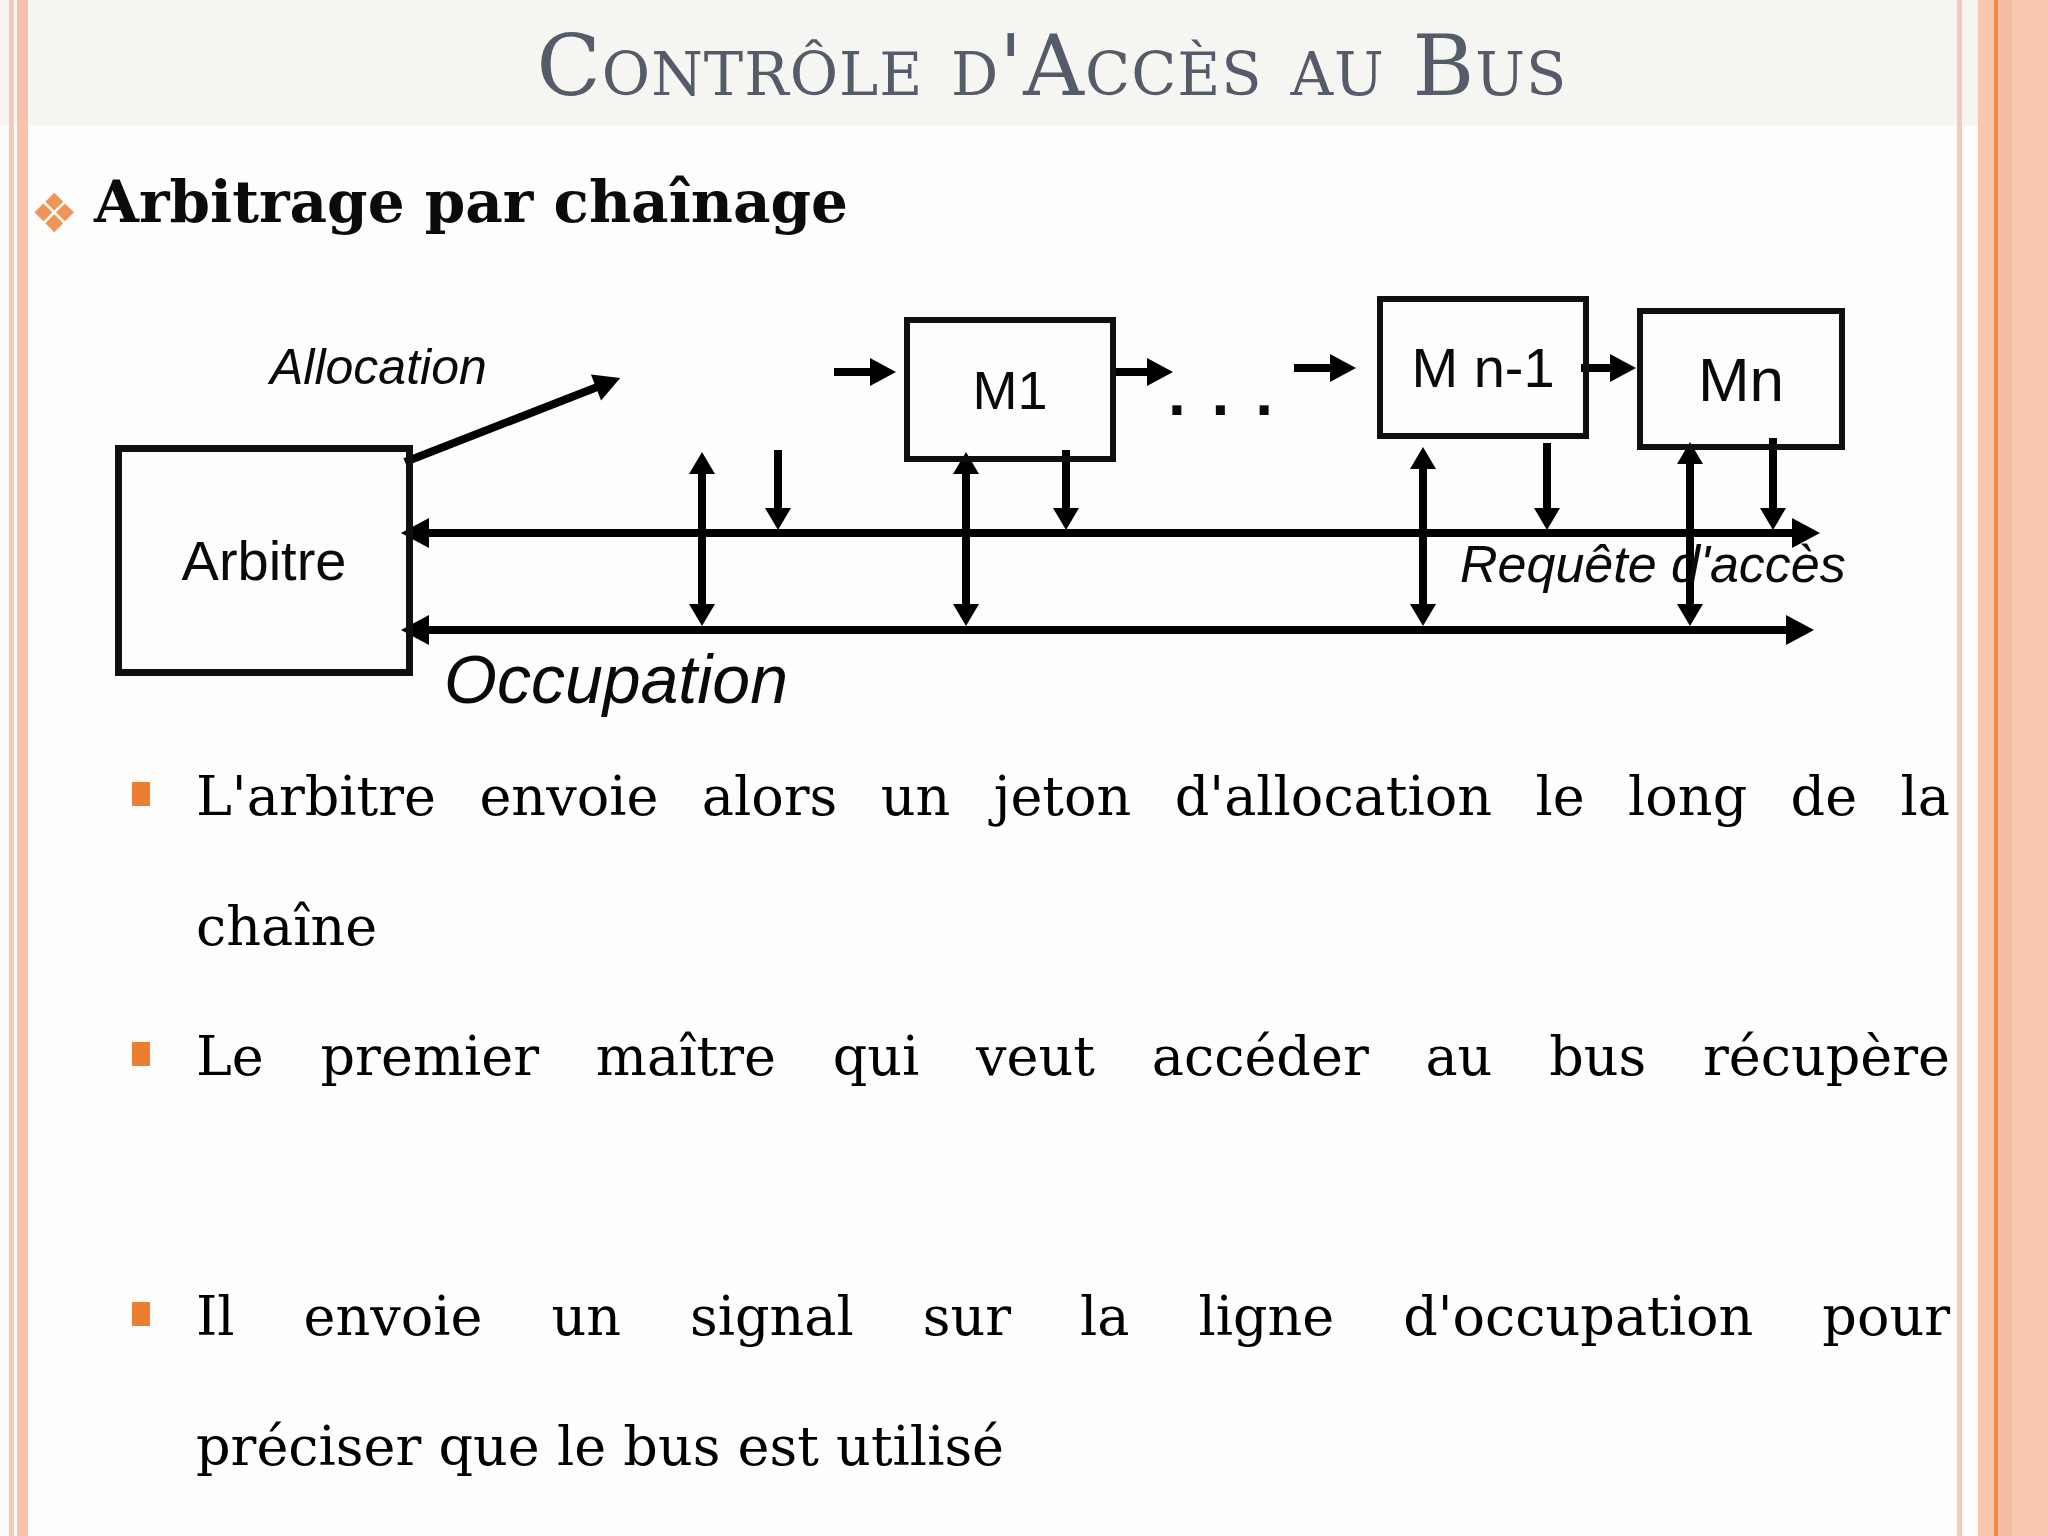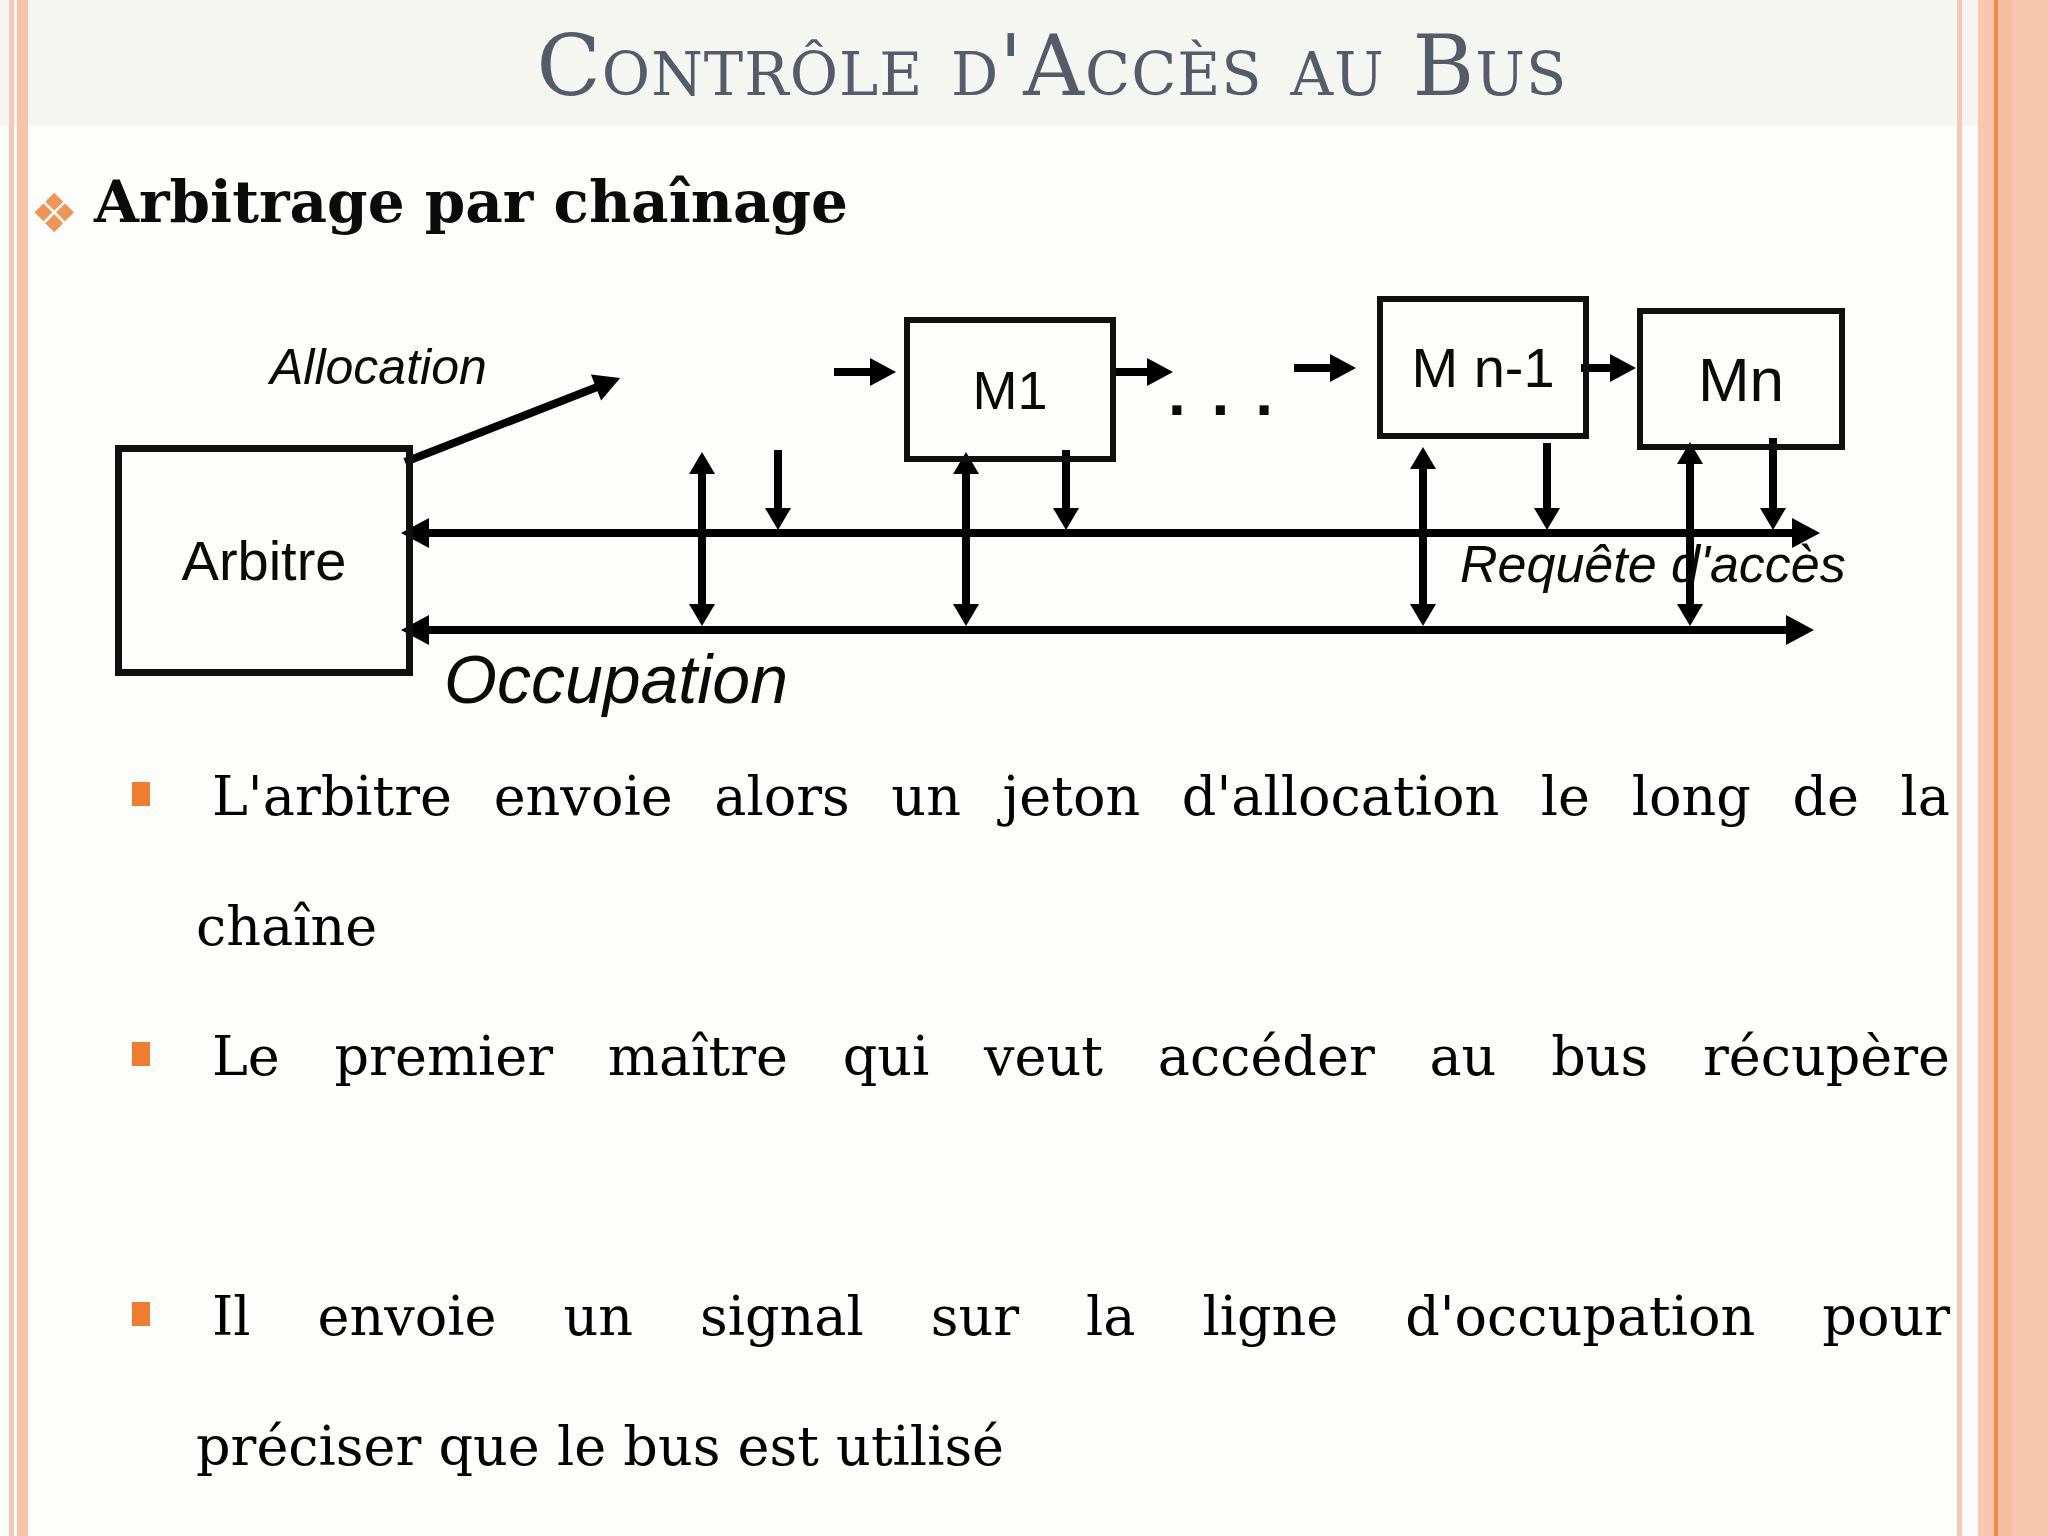--- a/index.html
+++ b/index.html
@@ -62,21 +62,21 @@
   .diag .sh{position:absolute;left:0;top:11px;width:207px;height:8px;background:#000;}
   .diag .hd{position:absolute;right:0;top:1px;width:0;height:0;
             border-left:26px solid #000;border-top:14px solid transparent;border-bottom:14px solid transparent;}
   .dots{position:absolute;left:1168px;top:356px;width:130px;
         font-family:"Liberation Sans",sans-serif;font-weight:bold;font-size:64px;
         letter-spacing:4px;color:#0a0a0a;}
   
   .bline{position:absolute;left:196px;width:1754px;height:80px;z-index:3;}
   .sq{position:absolute;left:-64px;top:22px;width:18px;height:24px;background:#ed7d31;}
   .btext{font-family:"DejaVu Serif","Liberation Serif",serif;font-size:54px;line-height:74px;color:#000;}
-  .j{text-align:justify;text-align-last:justify;margin-left:16px;}
+  .j{text-align:justify;text-align-last:justify;}
   
   .page-circle{position:absolute;left:1826px;top:1277px;width:124px;height:124px;border-radius:50%;
                background:#ed7d31;z-index:1;display:flex;align-items:center;justify-content:center;}
   .page-num{font-family:"DejaVu Serif","Liberation Serif",serif;font-weight:bold;
             font-size:42px;color:#fdf5ec;margin-top:-8px;}
 </style>
 </head>
 <body>
 
 <div id="slide">

